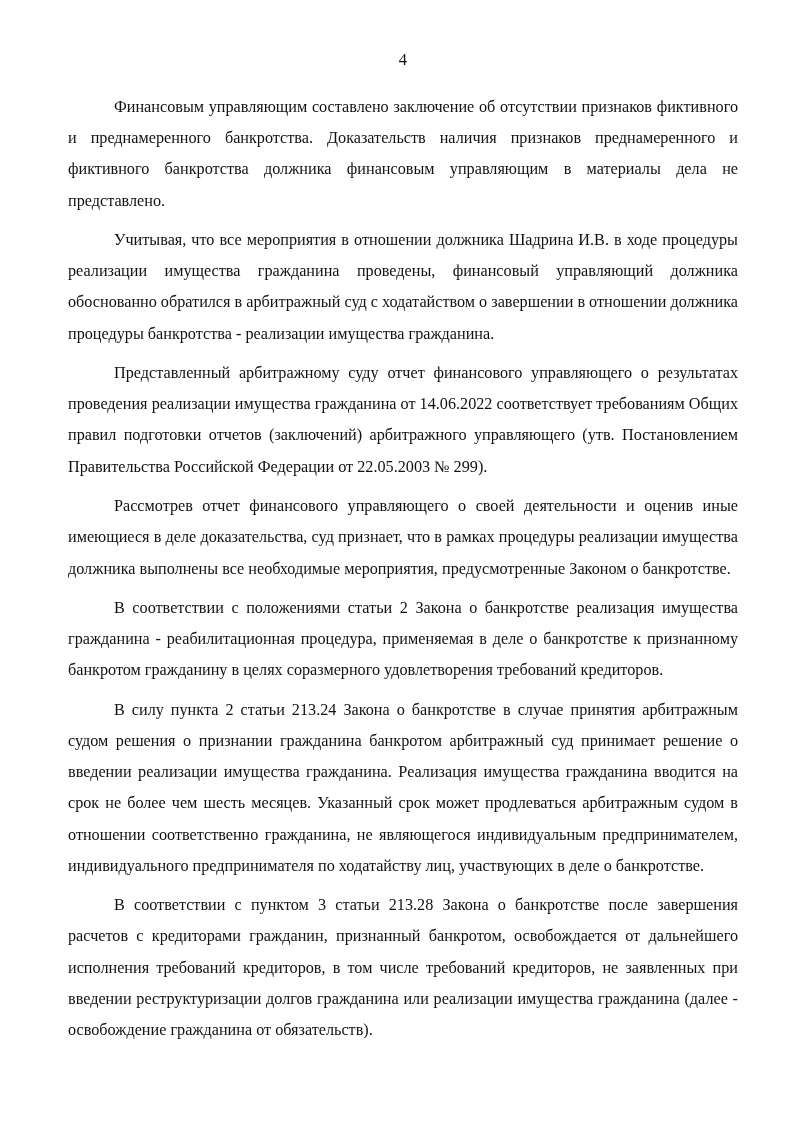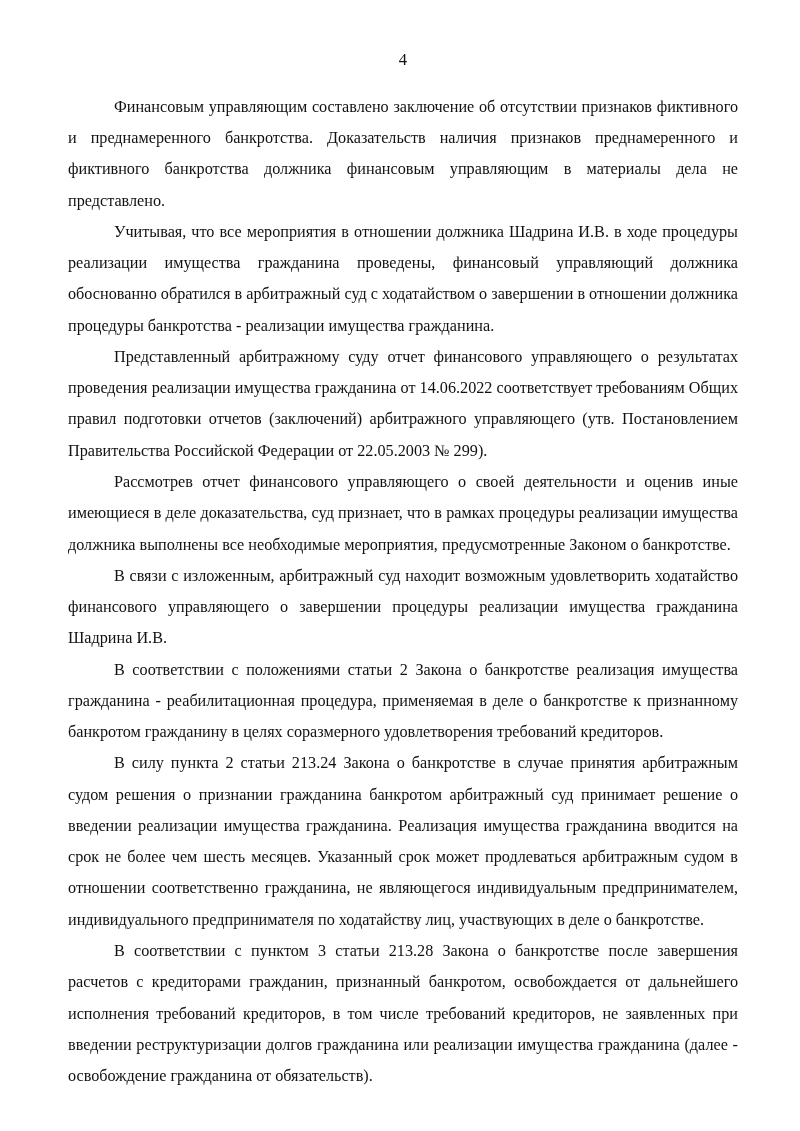--- a/index.html
+++ b/index.html
@@ -28,38 +28,37 @@
     margin: 10px 0 22px 0;
     letter-spacing: 0.2px;
   }
   .doc-body {
     font-size: 16.2px;
     line-height: 1.93;
     text-align: justify;
     text-justify: inter-word;
   }
   .doc-body p {
-    margin: 0 0 0 0;
+    margin: 8px 0 0 0;
     text-indent: 46px;
     text-align: justify;
     text-align-last: left;
     hyphens: none;
   }
 </style>
 </head>
 <body>
 
 <div class="page">
 
   <div class="page-number">4</div>
 
   <div class="doc-body">
     <p>Финансовым управляющим составлено заключение об отсутствии признаков фиктивного и преднамеренного банкротства. Доказательств наличия признаков преднамеренного и фиктивного банкротства должника финансовым управляющим в материалы дела не представлено.</p>
     <p>Учитывая, что все мероприятия в отношении должника Шадрина И.В. в ходе процедуры реализации имущества гражданина проведены, финансовый управляющий должника обоснованно обратился в арбитражный суд с ходатайством о завершении в отношении должника процедуры банкротства - реализации имущества гражданина.</p>
     <p>Представленный арбитражному суду отчет финансового управляющего о результатах проведения реализации имущества гражданина от 14.06.2022 соответствует требованиям Общих правил подготовки отчетов (заключений) арбитражного управляющего (утв. Постановлением Правительства Российской Федерации от 22.05.2003 № 299).</p>
     <p>Рассмотрев отчет финансового управляющего о своей деятельности и оценив иные имеющиеся в деле доказательства, суд признает, что в рамках процедуры реализации имущества должника выполнены все необходимые мероприятия, предусмотренные Законом о банкротстве.</p>
-    <p>В связи с изложенным, арбитражный суд находит возможным удовлетворить ходатайство финансового управляющего о завершении процедуры реализации имущества гражданина Шадрина И.В.</p>
     <p>В соответствии с положениями статьи 2 Закона о банкротстве реализация имущества гражданина - реабилитационная процедура, применяемая в деле о банкротстве к признанному банкротом гражданину в целях соразмерного удовлетворения требований кредиторов.</p>
     <p>В силу пункта 2 статьи 213.24 Закона о банкротстве в случае принятия арбитражным судом решения о признании гражданина банкротом арбитражный суд принимает решение о введении реализации имущества гражданина. Реализация имущества гражданина вводится на срок не более чем шесть месяцев. Указанный срок может продлеваться арбитражным судом в отношении соответственно гражданина, не являющегося индивидуальным предпринимателем, индивидуального предпринимателя по ходатайству лиц, участвующих в деле о банкротстве.</p>
     <p>В соответствии с пунктом 3 статьи 213.28 Закона о банкротстве после завершения расчетов с кредиторами гражданин, признанный банкротом, освобождается от дальнейшего исполнения требований кредиторов, в том числе требований кредиторов, не заявленных при введении реструктуризации долгов гражданина или реализации имущества гражданина (далее - освобождение гражданина от обязательств).</p>
   </div>
 
 </div>
 
 </body></html>

